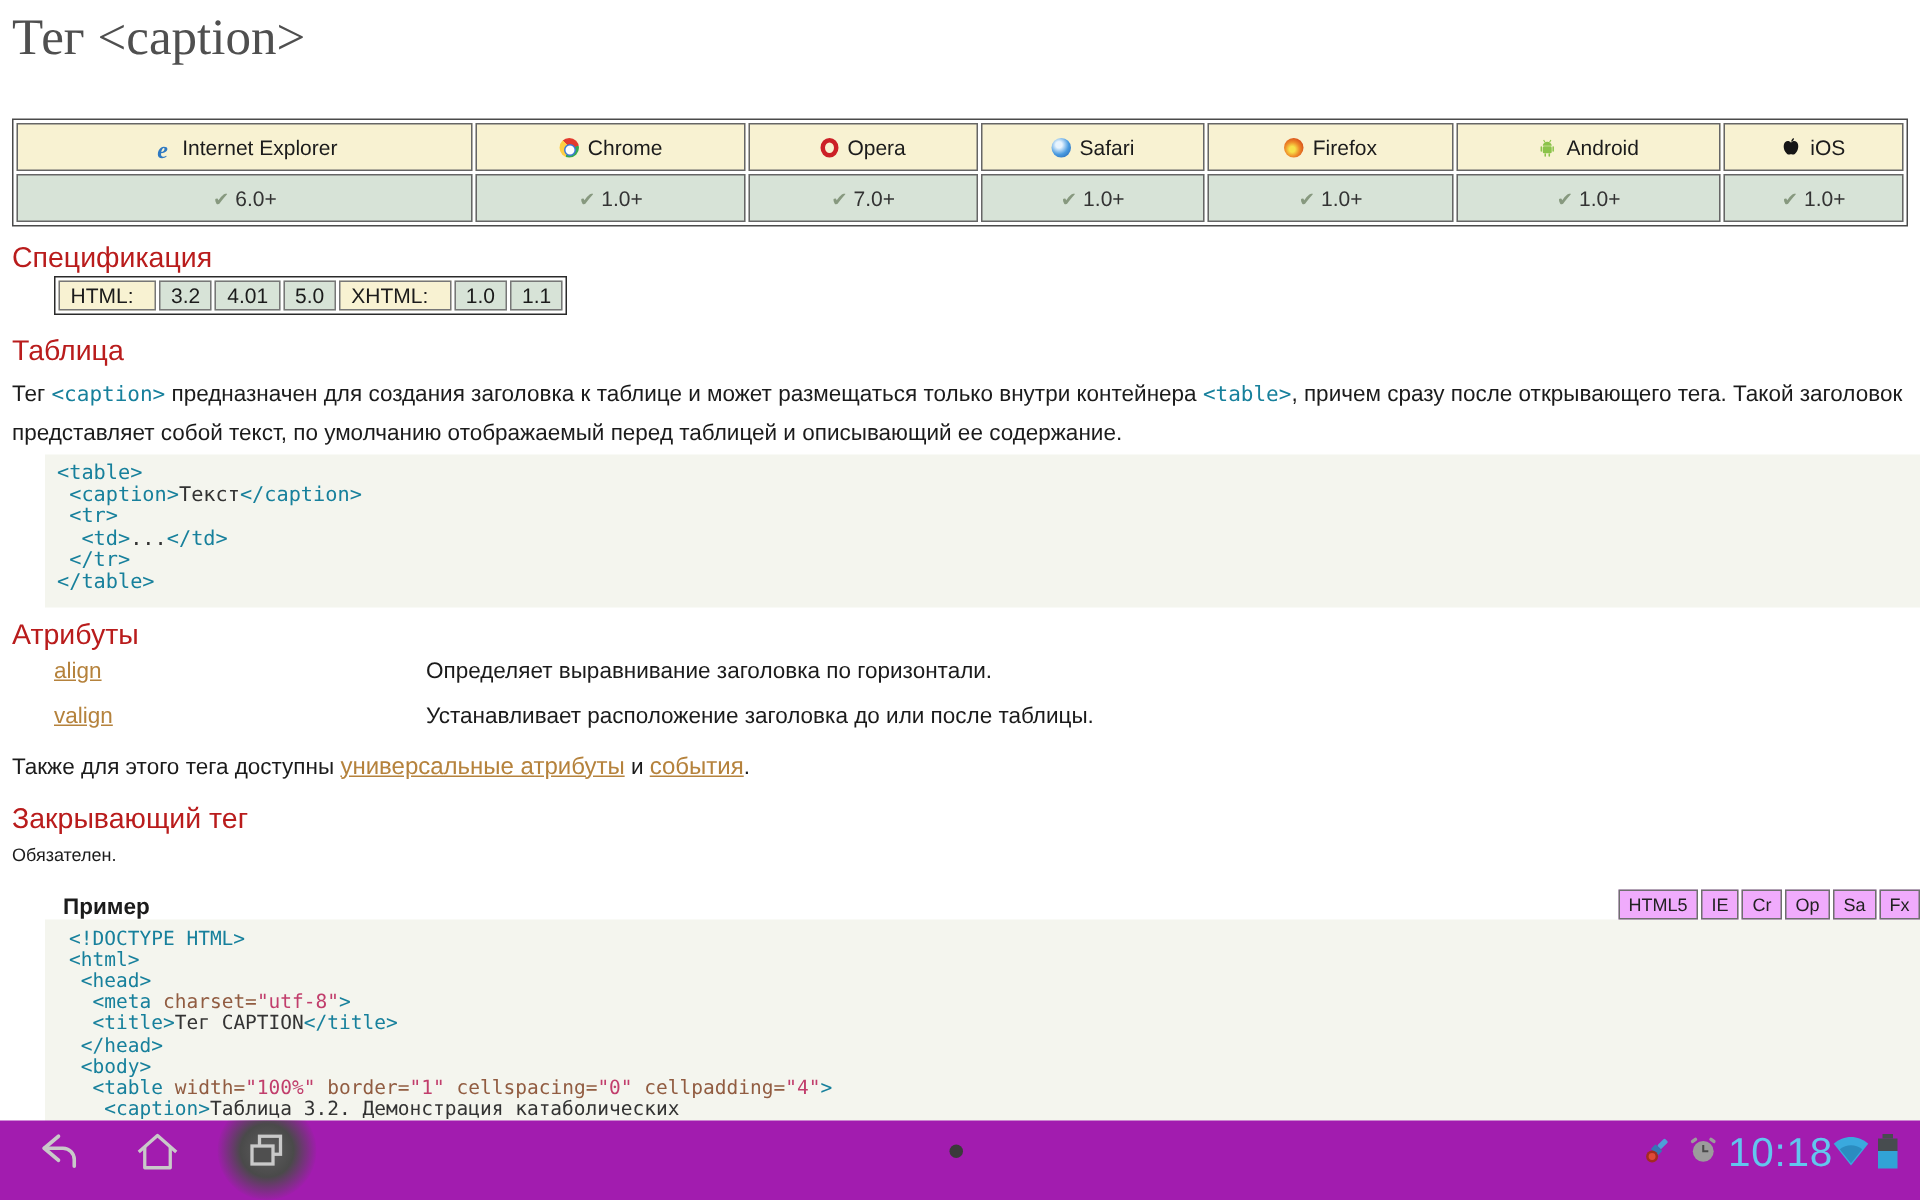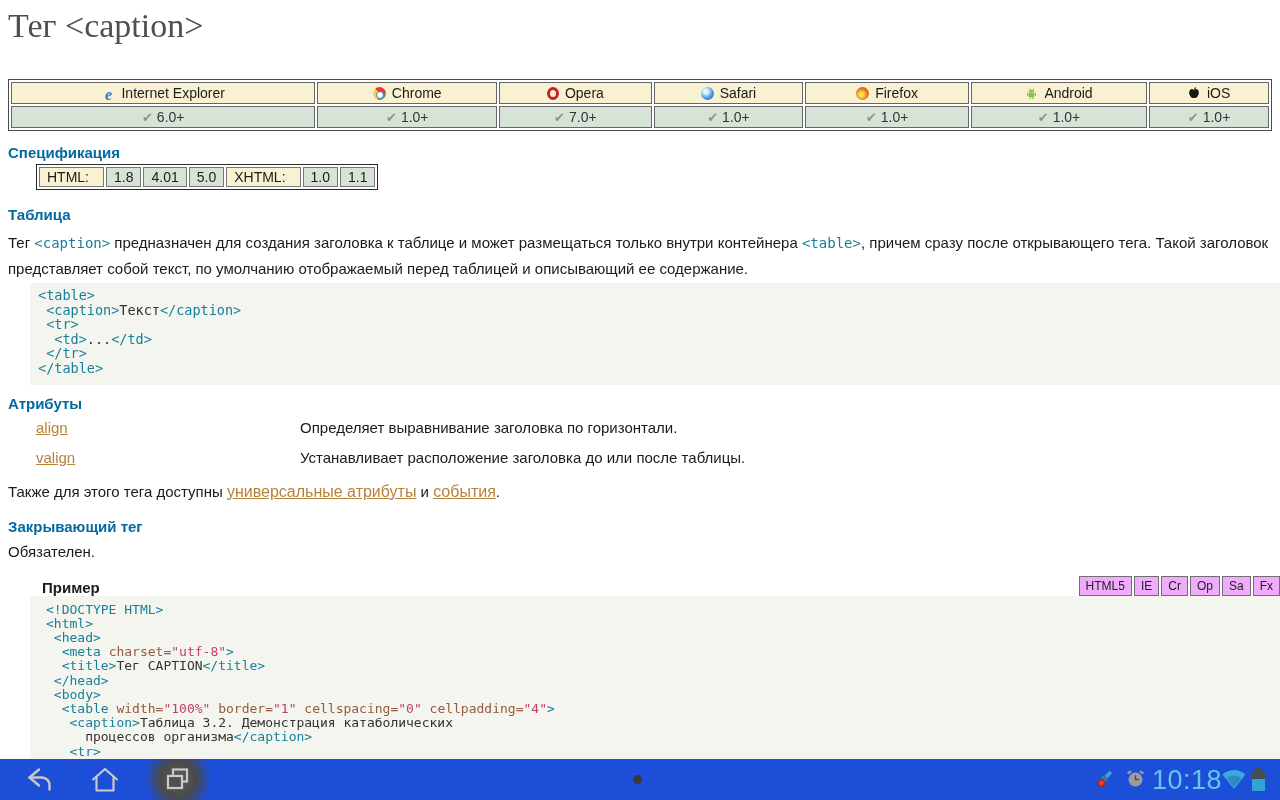--- a/index.html
+++ b/index.html
@@ -17,40 +17,40 @@
   }
 
   
   table.browsers {
     width:100%; margin-top:33px;
     border-collapse:separate; border-spacing:2px;
     border:1px solid #4a4a4a;
   }
   table.browsers td {
     border:1px solid #666; text-align:center; font-size:14px;
-    height:22px; padding:1px 4px; white-space:nowrap;
+    height:32px; padding:1px 4px; white-space:nowrap;
   }
   tr.b-head td { background:#f8f2d2; }
   tr.b-ver  td { background:#d7e3d7; color:#333; }
   .bicon { display:inline-block; width:13px; height:13px; vertical-align:-2px; margin-right:6px; }
   .icon-ie { width:14px; font:italic bold 16px/13px "Liberation Serif", serif; color:#2f79c2; }
   .icon-ie::before { content:"e"; }
   .icon-chrome { border-radius:50%;
     background:conic-gradient(from -40deg,#e33b2e 0 120deg,#35a854 120deg 240deg,#ffce44 240deg 360deg);
     position:relative; }
   .icon-chrome::after { content:""; position:absolute; left:3.5px; top:3.5px; width:6px; height:6px;
     border-radius:50%; background:#fff; border:1.5px solid #3a79d8; }
   .icon-opera { border:3px solid #cc2027; border-radius:50%; width:12px; height:13px; }
   .icon-safari { border-radius:50%; background:radial-gradient(circle at 38% 35%, #e8f4ff 0 18%, #4a9be0 55%, #1f5fae 95%); }
   .icon-firefox { border-radius:50%; background:radial-gradient(circle at 42% 58%, #f7e14a 0 18%, #ef8d2a 45%, #d8501a 75%, #b33b12 100%); }
   .check { color:#87997f; font-size:13px; margin-right:4px; }
 
   
   .h-spec { margin:13px 0 0 0; }
-  .sect-h { font-weight:bold; font-size:15px; line-height:18px; color:#0369a1; }
+  .sect-h { font-weight:normal; font-size:19px; line-height:18px; color:#b91c1c; }
   table.spec { margin:2px 0 0 28px; border-collapse:separate; border-spacing:2px; border:1px solid #2a2a2a; }
   table.spec td { border:1px solid #777; font-size:14px; padding:1px 7px; text-align:center; }
   table.spec td.lbl { background:#f8f2d2; text-align:left; padding-right:14px; }
   table.spec td.ver { background:#d7e3d7; }
 
   
   .h-desc { margin:16px 0 0 0; }
   .desc-p { font-size:15px; line-height:25px; margin:6px 0 0 0; }
   .inline-tag { font-family:"DejaVu Sans Mono", monospace; font-size:14px; color:#17809c; }
 
@@ -59,39 +59,39 @@
   .codeblock { background:#f4f5ee; font-family:"DejaVu Sans Mono", monospace; color:#333; white-space:pre; }
   .syntax-block { margin:2px -8px 0 22px; padding:5px 0 9px 8px; font-size:13.5px; line-height:14.6px; }
   .example-block { margin:0 -8px 0 22px; padding:7px 0 60px 16px; font-size:13px; line-height:14.2px; }
   .tok-tag { color:#17809c; }
   .tok-attr { color:#915c41;text-align:right; }
   .tok-val { color:#c13e6c; }
   .tok-p { color:#333; }
 
   
   .h-attr { margin:10px 0 0 0; }
-  .attr-row { display:grid; grid-template-columns:248px 1fr; margin:4px 0 0 28px; align-items:baseline;gap:16px; }
+  .attr-row { display:grid; grid-template-columns:248px 1fr; margin:4px 0 0 28px; align-items:baseline; }
   .attr-row .a-desc { font-size:15px; line-height:22px; }
   .attr-row + .attr-row { margin-top:8px; }
   .lnk { color:#b5823c; text-decoration:underline; cursor:pointer; font-size:15px; }
   .attr-note { font-size:15px; margin:14px 0 0 0; }
   .attr-note .lnk { font-size:16px; }
 
   
   .h-close { margin:17px 0 0 0; }
-  .close-p { font-size:15px; margin:7px 0 0 0; }
+  .close-p { font-size:12px; margin:7px 0 0 0; }
 
   
   .example-head { display:flex; justify-content:space-between; align-items:flex-end; margin:16px -8px 0 34px; }
   .h-example { font-weight:bold; font-size:15px; }
   .tabs { display:flex; gap:2px; }
   .tab { background:#f0abfc; border:1px solid #6f6f6f; font-size:12px; line-height:16px; padding:1px 6px; color:#222; cursor:pointer; }
 
   
-  .navbar { position:absolute; left:0; right:0; bottom:0; height:41px; background:#1d4ed8; overflow:hidden; z-index:10; }
+  .navbar { position:absolute; left:0; right:0; bottom:0; height:53px; background:#a21caf; overflow:hidden; z-index:10; }
   .navbtn { position:absolute; top:7px; width:30px; height:27px; cursor:pointer; }
   .nav-back { left:23px; }
   .nav-home { left:90px; }
   .nav-recents { left:163px; }
   .recents-glow { position:absolute; left:145px; top:-13px; width:66px; height:66px; border-radius:50%;
     background:radial-gradient(circle, #5e5e5e 0%, #4a4a4a 38%, rgba(40,40,40,0) 72%); }
   .nav-dot { position:absolute; left:633px; top:16px; width:9px; height:9px; border-radius:50%; background:#3a3a3a; }
   .status-icon { position:absolute; }
   .st-clean { left:1096px; top:10px; width:20px; height:20px; }
   .st-alarm { left:1126px; top:10px; width:19px; height:19px; }
@@ -146,21 +146,21 @@
       <td><span class="check">✔</span><span>1.0+</span></td>
     </tr>
   </tbody>
     </table>
 
   <div class="sect-h h-spec">Спецификация</div>
   <table class="spec">
     <tbody>
         <tr>
       <td class="lbl">HTML:</td>
-      <td class="ver">1.8</td>
+      <td class="ver">3.2</td>
       <td class="ver">4.01</td>
       <td class="ver">5.0</td>
       <td class="lbl">XHTML:</td>
       <td class="ver">1.0</td>
       <td class="ver">1.1</td>
     </tr>
   </tbody>
     </table>
 
   <div class="sect-h h-desc">Таблица</div>

